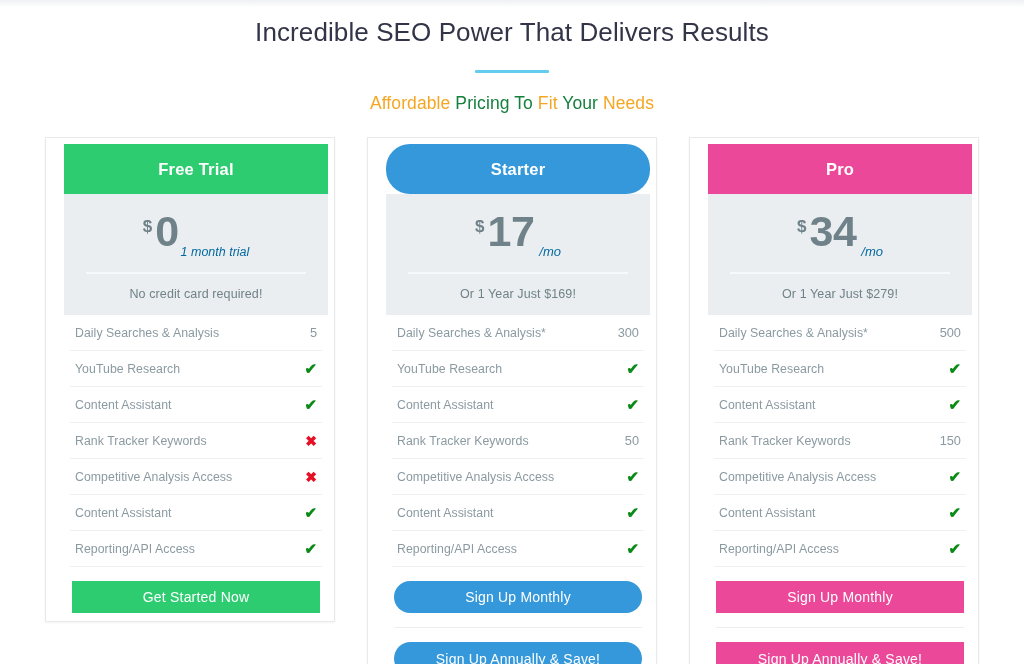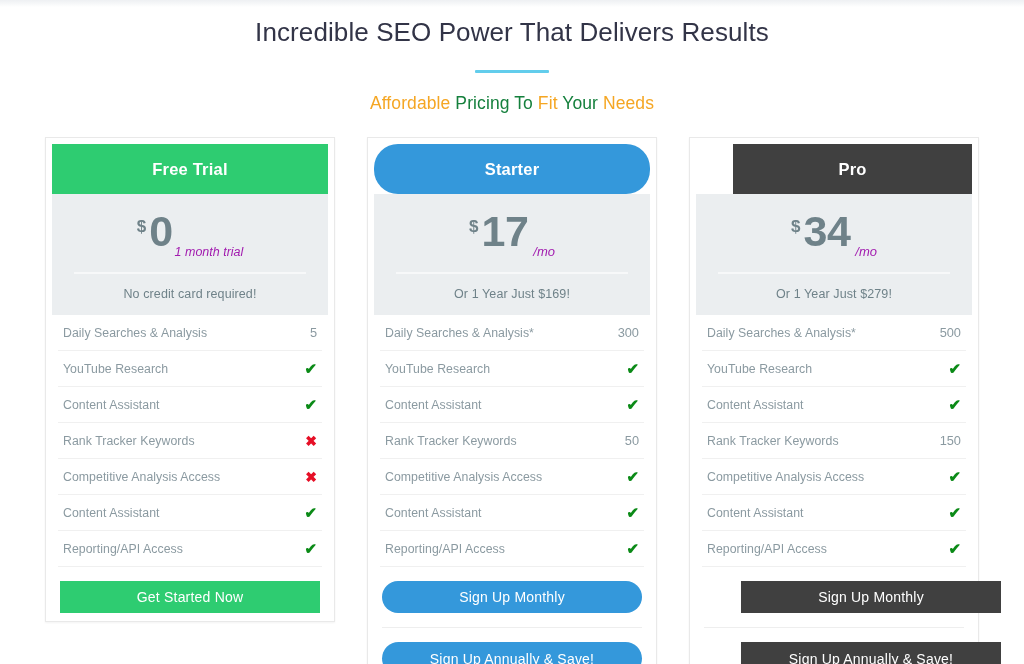--- a/index.html
+++ b/index.html
@@ -62,21 +62,21 @@
     align-items: flex-start;
     gap: 32px;
     margin-top: 23px;
   }
 
   .card {
     width: 290px;
     background: #ffffff;
     border: 1px solid #e9e9e9;
     box-shadow: 0 1px 2px rgba(0,0,0,.05);
-    padding: 6px 6px 8px 6px;
+    padding: 6px 6px 8px 18px;
   }
 
   .card-head {
     height: 50px;
     display: flex;
     align-items: center;
     justify-content: center;
     color: #ffffff;
     font-size: 16.5px;
     font-weight: bold;
@@ -104,21 +104,21 @@
   }
   .amount {
     font-size: 43px;
     font-weight: bold;
     line-height: 1;
     letter-spacing: -.5px;
   }
   .period {
     font-size: 13px;
     font-style: italic;
-    color: #a21caf;
+    color: #0369a1;
     margin-left: 5px;
     align-self: flex-end;
     margin-bottom: 3px;
   }
   .period.trial {
     font-size: 12.5px;
     margin-left: 2px;
   }
 
   .price-divider {
@@ -192,21 +192,21 @@
   .cta-btn.tall { height: 33px; }
 
   .btn-divider {
     height: 1px;
     background: #eeeeee;
     margin-top: 14px;
   }
 
   .green  { background: #2ecc71; }
   .blue   { background: #3498db; border-radius: 24px; }
-  .orange { background: #404040; margin-left: 37px; }
+  .orange { background: #ec4899; }
 </style>
 </head>
 <body>
 
 <div class="top-strip"></div>
 
 <div class="page">
 
   <h1 class="page-title">Incredible SEO Power That Delivers Results</h1>
 

